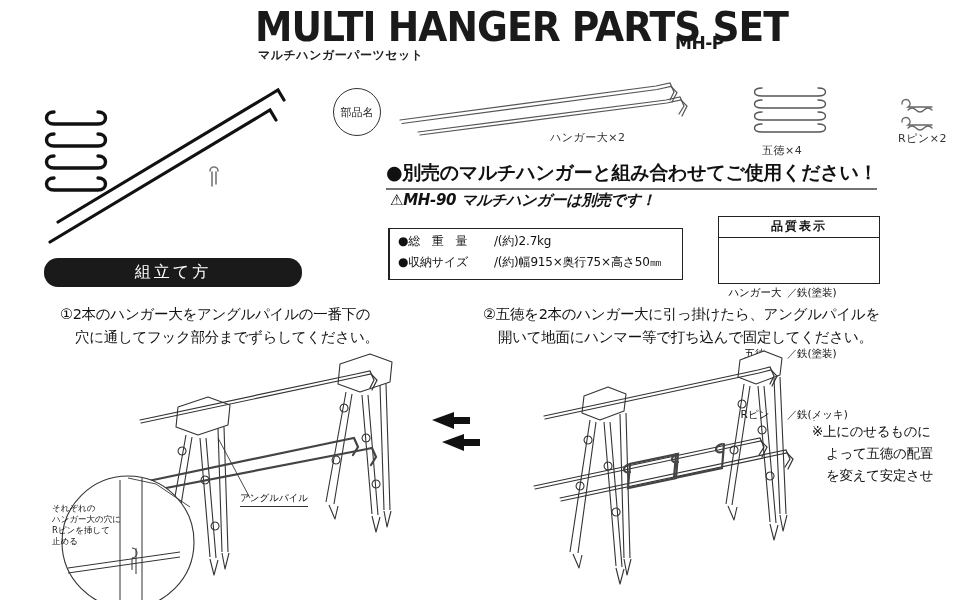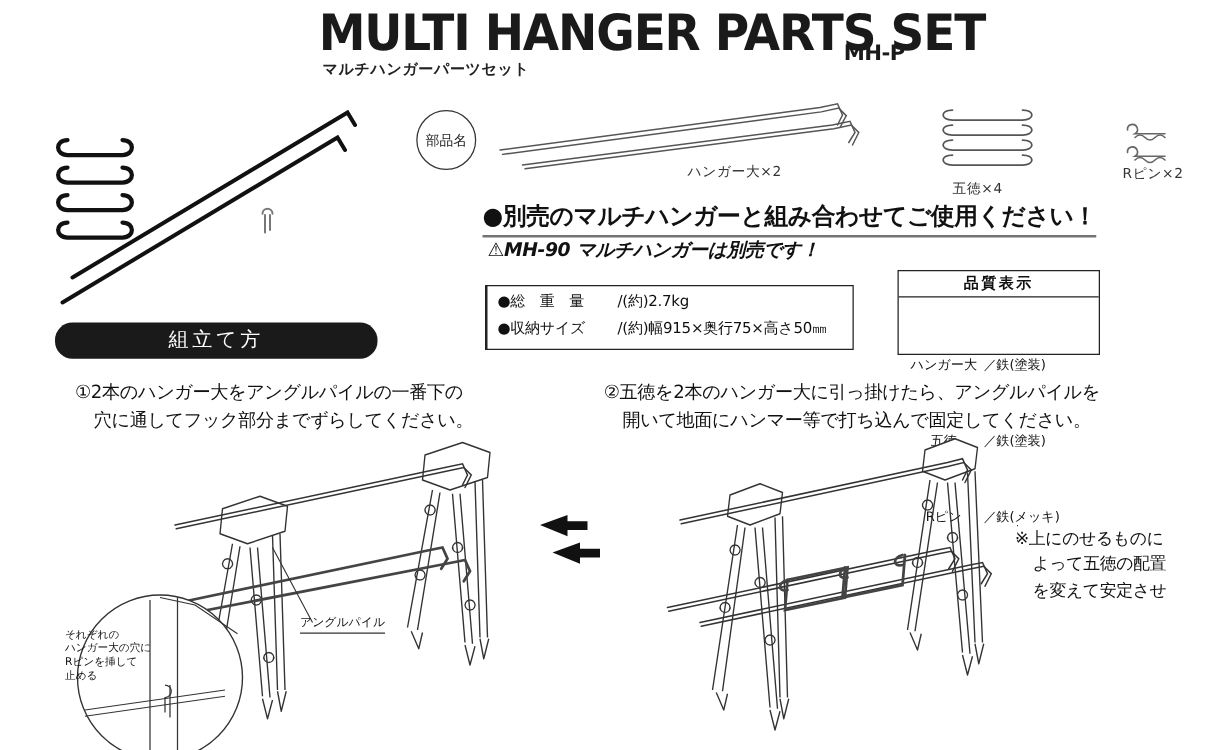--- a/index.html
+++ b/index.html
@@ -129,21 +129,21 @@
     left:240px;top:492px;
     font-size:9.5px;color:#111;
     border-bottom:1px solid #333;padding-bottom:1px;
     white-space:nowrap;
   }
   #note-right{
     left:812px;top:420px;width:150px;
     font-size:13.5px;color:#111;line-height:22px;
     letter-spacing:-0.3px;
   }
-  #note-right .ind{display:block;padding-left:14px;font-family:Liberation Mono, monospace;}
+  #note-right .ind{display:block;padding-left:14px;}
 
   svg{display:block;overflow:visible;}
 </style>
 </head>
 <body>
 
 <div class="abs" id="header">
   <div class="abs" id="title-main">MULTI HANGER PARTS SET</div>
   <div class="abs" id="title-model">MH-P</div>
   <div class="abs" id="title-sub">マルチハンガーパーツセット</div>

